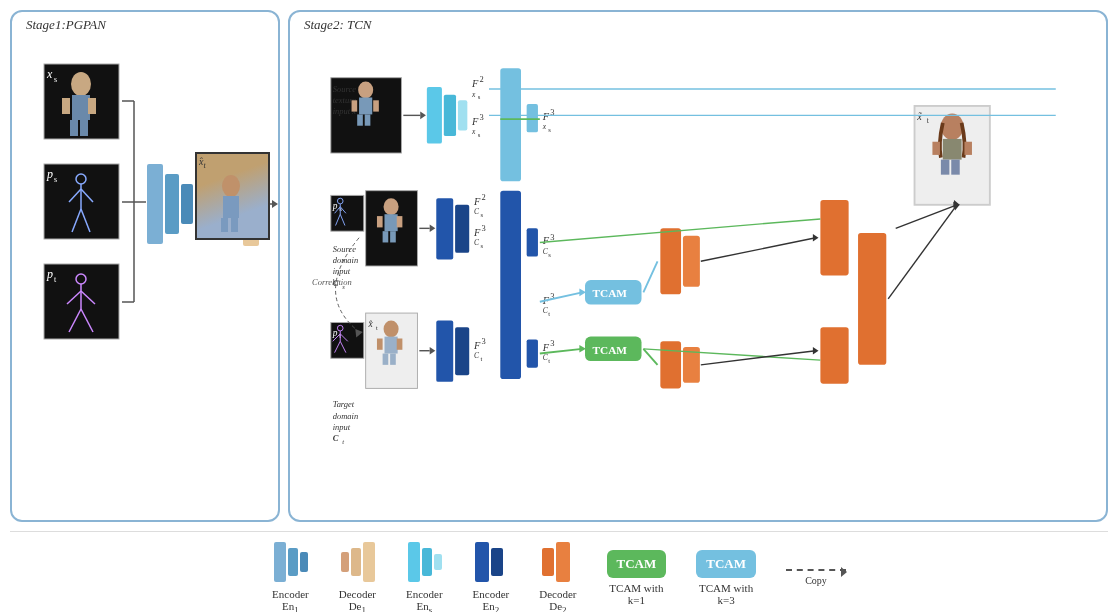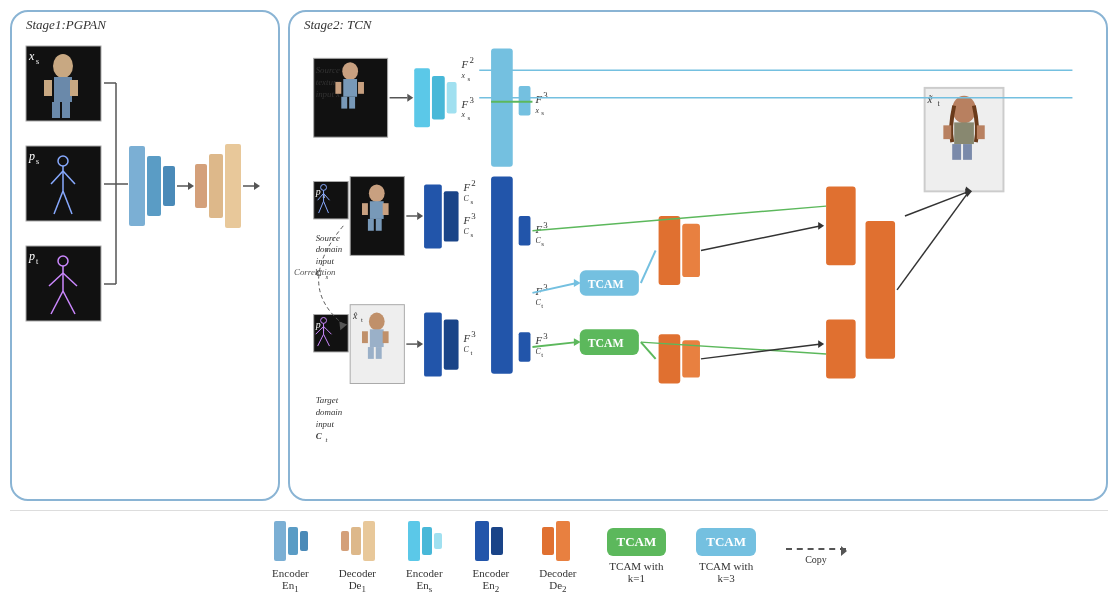--- a/index.html
+++ b/index.html
@@ -24,23 +24,23 @@
     .diagram-area {
       display: flex;
       flex: 1;
       gap: 8px;
       padding-bottom: 5px;
     }
 
     
     .stage-box {
       border: 2px solid #8ab4d4;
-      border-radius: 18px;
+      border-radius: 12px;
       position: relative;
-      padding: 4px;
+      padding: 22px;
     }
 
     .stage1-box {
       width: 270px;
       min-height: 470px;
     }
 
     .stage2-box {
       flex: 1;
       min-height: 470px;
@@ -197,20 +197,30 @@
         <rect x="209" y="108" width="16" height="84" rx="2" fill="#e8c89a"></rect>
 
         <line x1="227" y1="150" x2="238" y2="150" stroke="#555" stroke-width="1.5"></line>
         <polygon points="238,146 244,150 238,154" fill="#555"></polygon>
 
         <rect x="245" y="105" width="0" height="0"></rect>
 
       </svg>
 
       
+      <div style="position:absolute; top:140px; right:8px; width:75px; height:88px; border:2px solid #333; background: linear-gradient(160deg, #c0a070 30%, #9aafcc 70%); display:flex; flex-direction:column; align-items:flex-start; justify-content:flex-start; padding:2px;">
+        <span style="font-size:10px; font-style:italic; color:#333;">x̂<sub style="font-size:8px">t</sub></span>
+
+        <svg width="65" height="75" style="margin-top:2px;">
+          <ellipse cx="32" cy="14" rx="9" ry="11" fill="#c0916a"></ellipse>
+          <rect x="24" y="24" width="16" height="22" fill="#7a9abf"></rect>
+          <rect x="22" y="46" width="7" height="14" fill="#7a9abf"></rect>
+          <rect x="32" y="46" width="7" height="14" fill="#7a9abf"></rect>
+        </svg>
+      </div>
 
       
       
     </div>
 
     <div class="stage-box stage2-box" style="position:relative;">
       <span class="stage-label">Stage2: TCN</span>
 
       <svg width="100%" height="100%" viewBox="0 0 820 460" preserveAspectRatio="xMidYMid meet">
 

